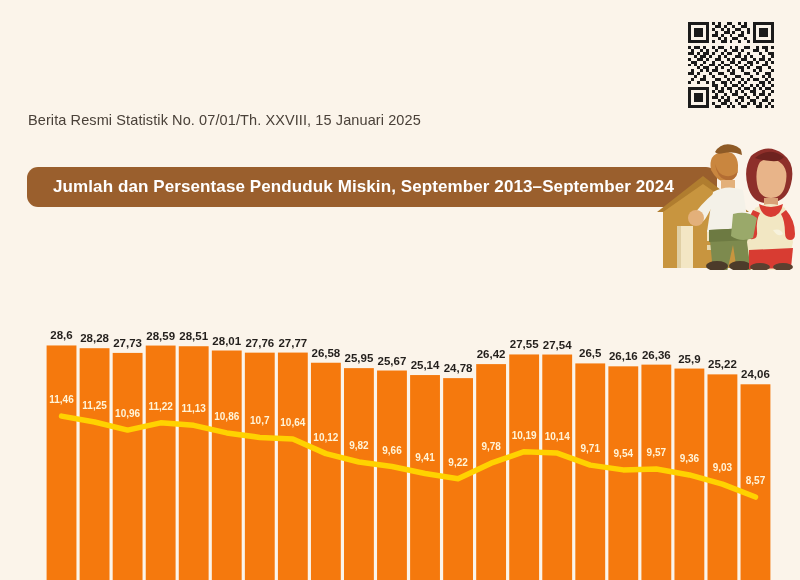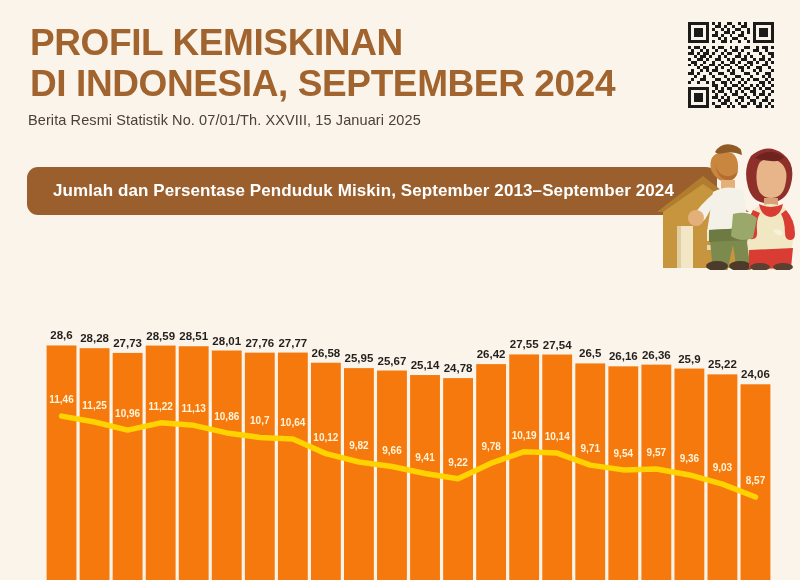--- a/index.html
+++ b/index.html
@@ -22,21 +22,21 @@
     position:absolute;left:28px;top:112px;
     color:#4a4139;font-size:14.5px;letter-spacing:0.1px;
   }
 
   
   .qr{position:absolute;left:683px;top:22px;width:96px;height:86px;}
   .qr svg{display:block;}
 
   
   .banner{
-    position:absolute;left:27px;top:167px;width:690px;height:48px;
+    position:absolute;left:27px;top:167px;width:690px;height:40px;
     background:#9a5f2d;border-radius:11px;
     display:flex;align-items:center;
   }
   .banner-text{
     color:#ffffff;font-size:17px;font-weight:bold;
     padding-left:26px;letter-spacing:0.1px;white-space:nowrap;
   }
 
   
   .illus{position:absolute;left:655px;top:118px;width:145px;height:152px;}
@@ -51,24 +51,20 @@
   .pct-label{
     font-family:"Liberation Sans",sans-serif;font-size:10px;font-weight:bold;
     fill:#fff4d8;text-anchor:middle;
   }
 </style>
 </head>
 <body>
 
 <div class="page">
 
-  <div class="title">
-    <span>PROFIL KEMISKINAN</span>
-    <span class="l2">DI INDONESIA, SEPTEMBER 2024</span>
-  </div>
   <div class="subtitle">Berita Resmi Statistik No. 07/01/Th. XXVIII, 15 Januari 2025</div>
 
   <div class="qr">
     <svg width="96" height="86" viewBox="0 0 29 29" shape-rendering="crispEdges" aria-hidden="true">
       <rect width="29" height="29" fill="#fbf4ea"></rect>
       <g fill="#1b1b1b">
         <rect x="0" y="0" width="7" height="1"></rect>
           <rect x="0" y="6" width="7" height="1"></rect>
         <rect x="0" y="0" width="1" height="7"></rect>
           <rect x="6" y="0" width="1" height="7"></rect>

